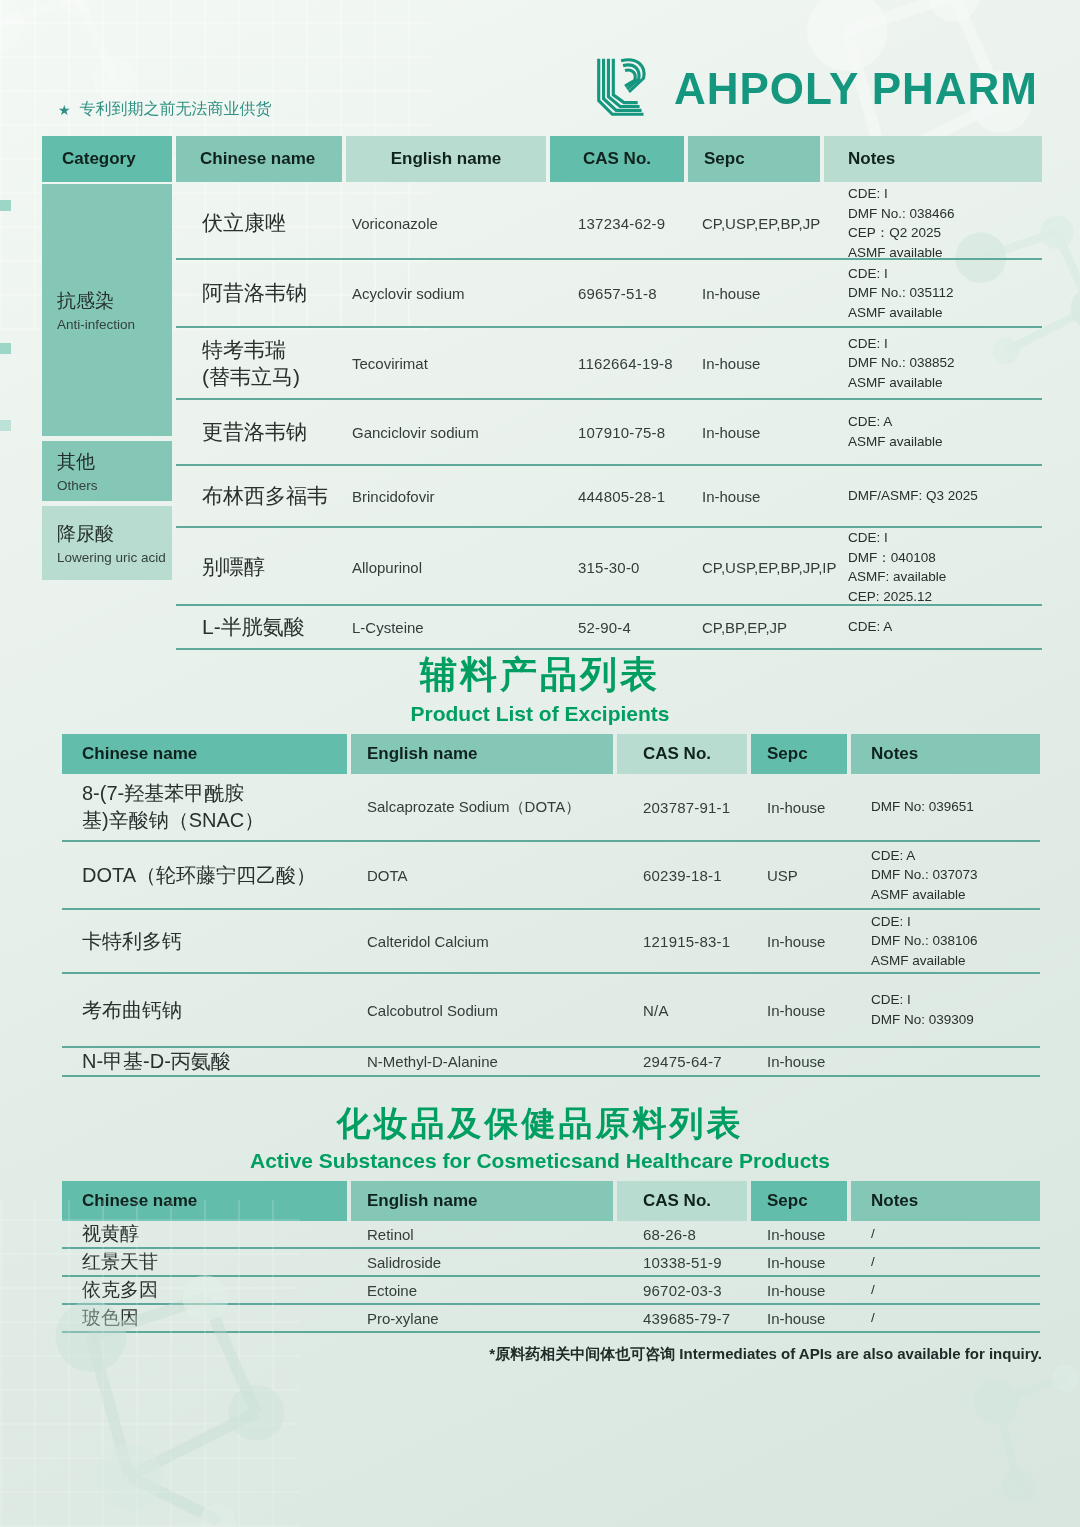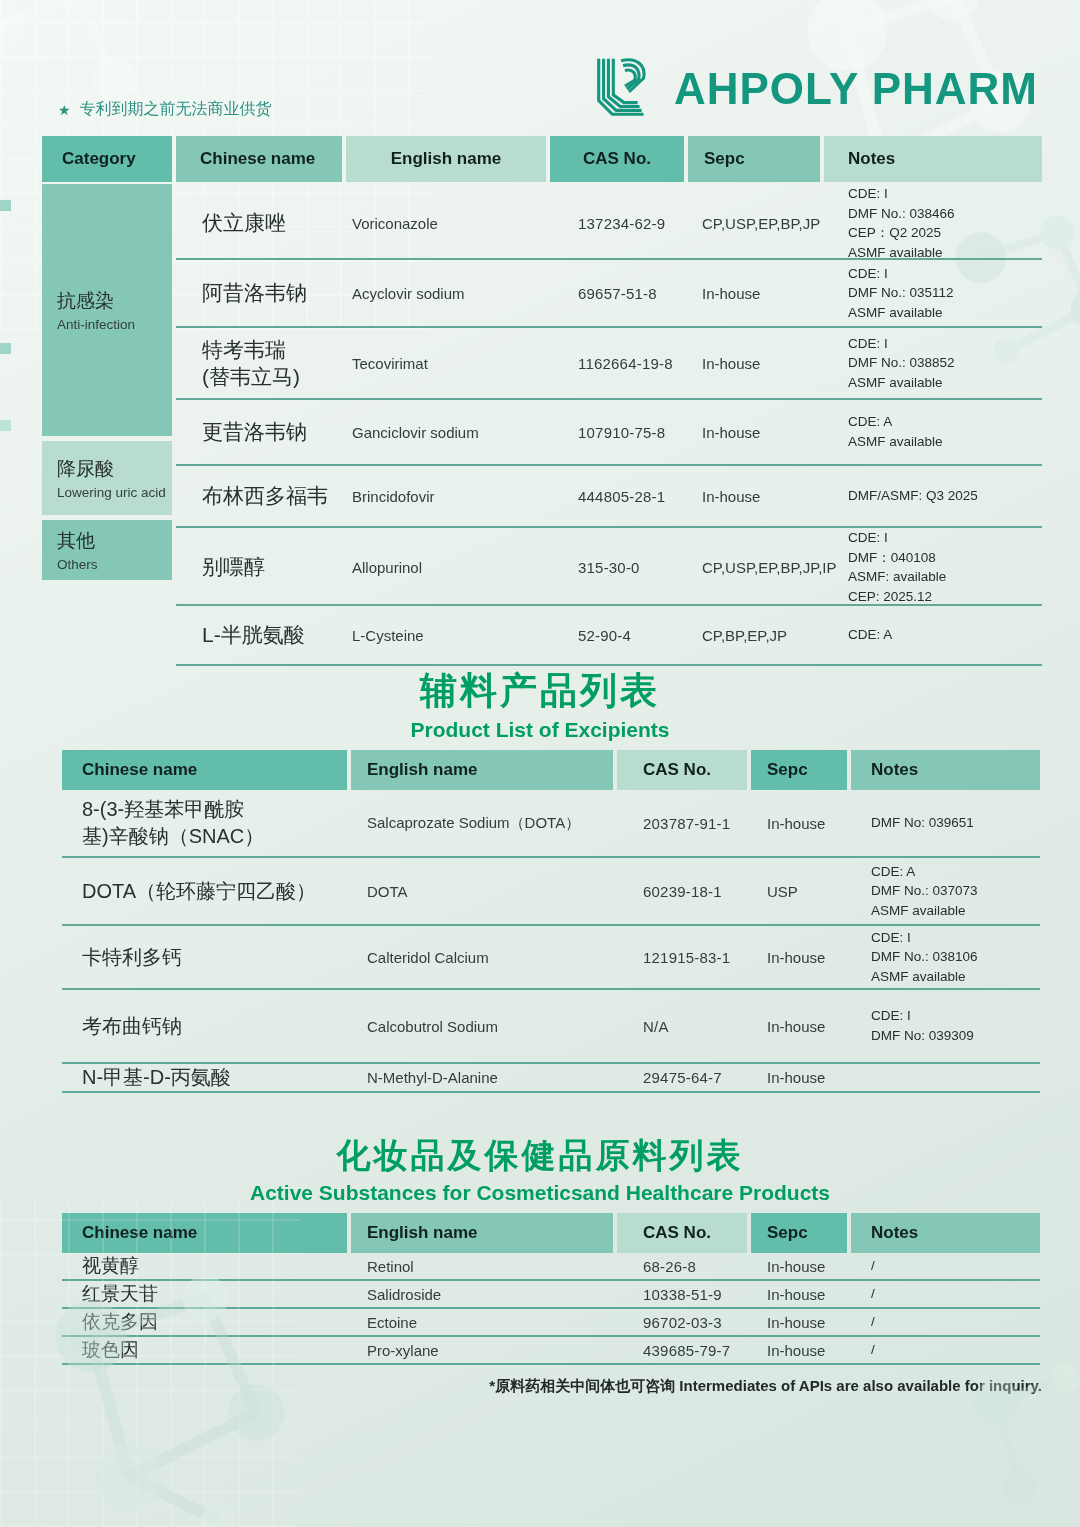--- a/index.html
+++ b/index.html
@@ -51,32 +51,32 @@
   .cat-en { font-size:13.5px; color:#33403c; margin-top:3px; }
   .t1-rows { flex:1; display:flex; flex-direction:column; }
   .t1-row { display:grid; grid-template-columns:166px 200px 134px 132px 1fr; column-gap:4px;
     align-items:center; border-bottom:2px solid #5ea99a; }
   .t1-row:nth-child(1){ height:76px; }
   .t1-row:nth-child(2){ height:68px; }
   .t1-row:nth-child(3){ height:72px; }
   .t1-row:nth-child(4){ height:66px; }
   .t1-row:nth-child(5){ height:62px; }
   .t1-row:nth-child(6){ height:78px; }
-  .t1-row:nth-child(7){ height:60px; }
+  .t1-row:nth-child(7){ height:44px; }
   .c-cn   { font-size:21px; color:#28312d; padding-left:26px; line-height:1.3; }
   .c-en   { font-size:15px; color:#333d3a; padding-left:6px; }
   .c-cas  { font-size:15px; color:#333d3a; padding-left:28px; letter-spacing:.2px; }
   .c-sepc { font-size:15px; color:#333d3a; padding-left:14px; }
   .c-notes{ font-size:13.5px; color:#27302c; padding-left:24px; line-height:1.45; }
   
   .sec { text-align:center; }
   .sec-cn { color:#009e60; font-weight:bold; letter-spacing:3px; }
   .sec-en { color:#009e60; font-weight:bold; font-size:21px; margin-top:2px; }
   .sec2 { } .sec2 .sec-cn { font-size:37px; }
-  .sec3 { margin-top:40px; } .sec3 .sec-cn { font-size:34px; }
+  .sec3 { margin-top:24px; } .sec3 .sec-cn { font-size:34px; }
   
   .tx { width:978px; margin-left:62px; }
   .tx-head { display:grid; grid-template-columns:285px 262px 130px 96px 1fr; column-gap:4px; height:40px; margin-top:8px; }
   .tx-head .hcell:nth-child(1){ padding-left:20px; }
   .tx-head .hcell:nth-child(2){ padding-left:16px; }
   .tx-head .hcell:nth-child(3){ padding-left:26px; }
   .tx-head .hcell:nth-child(4){ padding-left:16px; }
   .tx-head .hcell:nth-child(5){ padding-left:20px; }
   .tx-row { display:grid; grid-template-columns:285px 262px 130px 96px 1fr; column-gap:4px;
     align-items:center; border-bottom:2px solid #5ea99a; }
@@ -192,27 +192,27 @@
       <div class="hcell s-dark">CAS No.</div>
       <div class="hcell s-med">Sepc</div>
       <div class="hcell s-light">Notes</div>
     </div>
     <div class="t1-body">
       <div class="cat-col">
         <div class="cat-block cat-b1 s-med">
           <span class="cat-cn">抗感染</span>
           <span class="cat-en">Anti-infection</span>
         </div>
+        <div class="cat-block cat-b3 s-med">
+          <span class="cat-cn">其他</span>
+          <span class="cat-en">Others</span>
+        </div>
         <div class="cat-block cat-b2 s-light">
           <span class="cat-cn">降尿酸</span>
           <span class="cat-en">Lowering uric acid</span>
-        </div>
-        <div class="cat-block cat-b3 s-med">
-          <span class="cat-cn">其他</span>
-          <span class="cat-en">Others</span>
         </div>
       </div>
       <div class="t1-rows">
         <div class="t1-row">
           <div class="c-cn pre">伏立康唑</div>
           <div class="c-en">Voriconazole</div>
           <div class="c-cas">137234-62-9</div>
           <div class="c-sepc">CP,USP,EP,BP,JP</div>
           <div class="c-notes pre">CDE: I
 DMF No.: 038466
@@ -280,21 +280,21 @@
   </div>
   <div class="tx t2">
     <div class="tx-head">
       <div class="hcell s-dark">Chinese name</div>
       <div class="hcell s-med">English name</div>
       <div class="hcell s-light">CAS No.</div>
       <div class="hcell s-dark">Sepc</div>
       <div class="hcell s-med">Notes</div>
     </div>
     <div class="tx-row">
-      <div class="x-cn pre">8-(3-羟基苯甲酰胺
+      <div class="x-cn pre">8-(7-羟基苯甲酰胺
 基)辛酸钠（SNAC）</div>
       <div class="x-en">Salcaprozate Sodium（DOTA）</div>
       <div class="x-cas">203787-91-1</div>
       <div class="x-sepc">In-house</div>
       <div class="x-notes pre">DMF No: 039651</div>
     </div>
     <div class="tx-row">
       <div class="x-cn pre">DOTA（轮环藤宁四乙酸）</div>
       <div class="x-en">DOTA</div>
       <div class="x-cas">60239-18-1</div>

